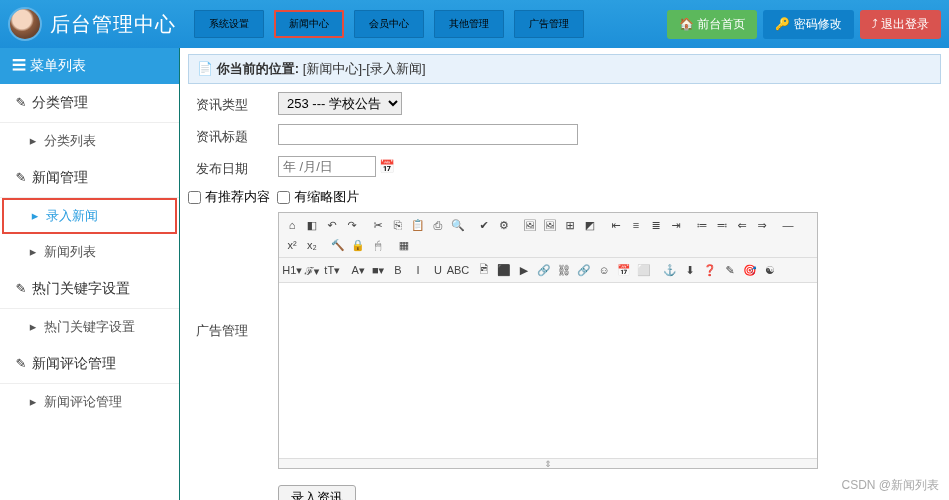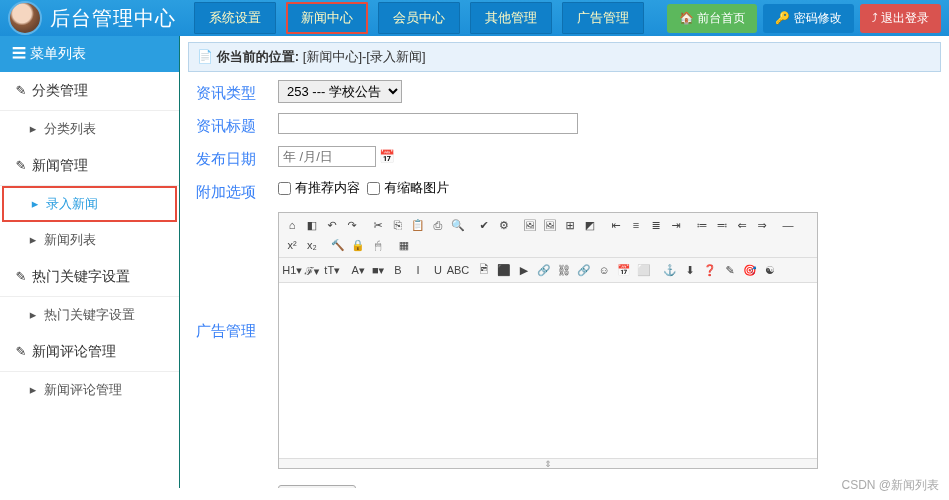--- a/index.html
+++ b/index.html
@@ -1,37 +1,37 @@
 <!DOCTYPE html>
 <html><head>
 <meta charset="utf-8">
 <style>
 *{box-sizing:border-box;margin:0;padding:0;font-family:"Microsoft YaHei",Arial,sans-serif;font-size:13px}
 body{background:#fff;width:949px;height:500px;overflow:hidden;position:relative}
-.header{height:36px;background:linear-gradient(#2b9ee0,#1d8fd8);display:flex;align-items:center;padding:0 8px;color:#fff}
+.header{height:48px;background:linear-gradient(#2b9ee0,#1d8fd8);display:flex;align-items:center;padding:0 8px;color:#fff}
 .avatar{width:34px;height:34px;border-radius:50%;background:radial-gradient(circle at 40% 35%,#f5d6c0 35%,#8b5a3c 45%,#6b4530 70%);border:2px solid #5cb3e8;margin-right:8px}
 .title{font-size:20px;font-weight:500;margin-right:18px;letter-spacing:1px}
-.nav-btn{background:#1080c9;border:1px solid #0e70b0;color:#fef9c3;padding:6px 14px;margin-right:10px;border-radius:1px;cursor:pointer;font-size:13px}
+.nav-btn{background:#1080c9;border:1px solid #0e70b0;color:#000000;padding:6px 14px;margin-right:10px;border-radius:1px;cursor:pointer;font-size:10px}
 .nav-btn.hl{border:2px solid #e74c3c;padding:5px 13px}
 .spacer{flex:1}
 .act-btn{padding:6px 12px;margin-left:6px;border-radius:3px;color:#fff;cursor:pointer;font-size:12px;border:none}
 .act-green{background:#5cb85c}.act-blue{background:#1080c9}.act-red{background:#d9534f}
 .layout{display:flex;height:452px}
 .sidebar{width:180px;border-right:1px solid #0f766e;background:#fff}
 .sb-head{background:#2b9ee0;color:#fff;padding:9px 12px;font-size:14px}
 .sb-sec{padding:10px 14px;border-bottom:1px solid #eee;color:#333;font-size:14px}
 .sb-item{padding:9px 14px 9px 26px;color:#555;font-size:13px;cursor:pointer}
 .sb-item.active{border:2px solid #e74c3c;color:#2b9ee0;padding:7px 12px 7px 24px;margin:0 2px}
 .ico{display:inline-block;width:14px;text-align:center;margin-right:4px}
 .main{flex:1;padding:6px 8px;overflow:auto}
 .crumb{border:1px solid #b8d4ea;background:#e8f2fb;padding:5px 8px;font-size:12px;color:#333;margin-bottom:8px}
 .crumb b{font-weight:600}
 .form{border:0}
 .row{display:flex;align-items:flex-start;margin-bottom:6px}
-.lbl{width:90px;padding:4px 8px;color:#3b82f6;font-size:15px;text-align:left}
+.lbl{width:90px;padding:4px 8px;color:#404040;font-size:13px;text-align:left}
 .ctrl select,.ctrl input[type=text]{border:1px solid #aaa;padding:2px 4px;font-size:13px}
 .ctrl input[type=text].title-in{width:300px}
 .cb{margin-right:4px;vertical-align:middle}
 .editor{border:1px solid #bbb;width:540px}
 .tb{background:#f6f6f6;border-bottom:1px solid #ddd;padding:3px 4px;display:flex;flex-wrap:wrap;gap:2px}
 .tb .i{width:18px;height:18px;display:inline-flex;align-items:center;justify-content:center;font-size:11px;color:#444;border:1px solid transparent;cursor:pointer}
 .tb .sep{width:4px}
 .ed-body{height:175px;background:#fff}
 .resize{height:10px;border-top:1px solid #ddd;background:#f6f6f6;text-align:center;font-size:9px;color:#999;cursor:ns-resize}
 .submit{margin-top:10px;padding:3px 12px;border:1px solid #aaa;background:#f3f3f3;border-radius:3px;cursor:pointer}
@@ -82,21 +82,20 @@
       </div>
       <div class="row">
         <div class="lbl">资讯标题</div>
         <div class="ctrl"><input type="text" class="title-in" value="" style=""></div>
       </div>
       <div class="row">
         <div class="lbl">发布日期</div>
         <div class="ctrl"><input type="text" style="width: 98px;" placeholder="年 /月/日"> 📅</div>
       </div>
       <div class="row">
-        <div class="lbl">附加选项</div>
         <div class="ctrl">
           <input type="checkbox" class="cb" style=""><span>有推荐内容</span>
           &nbsp;<input type="checkbox" class="cb" style=""><span>有缩略图片</span>
         </div>
       </div>
       <div class="row">
         <div class="lbl" style="padding-top:110px">广告管理</div>
         <div class="ctrl">
           <div class="editor">
             <div class="tb" id="tb1">

